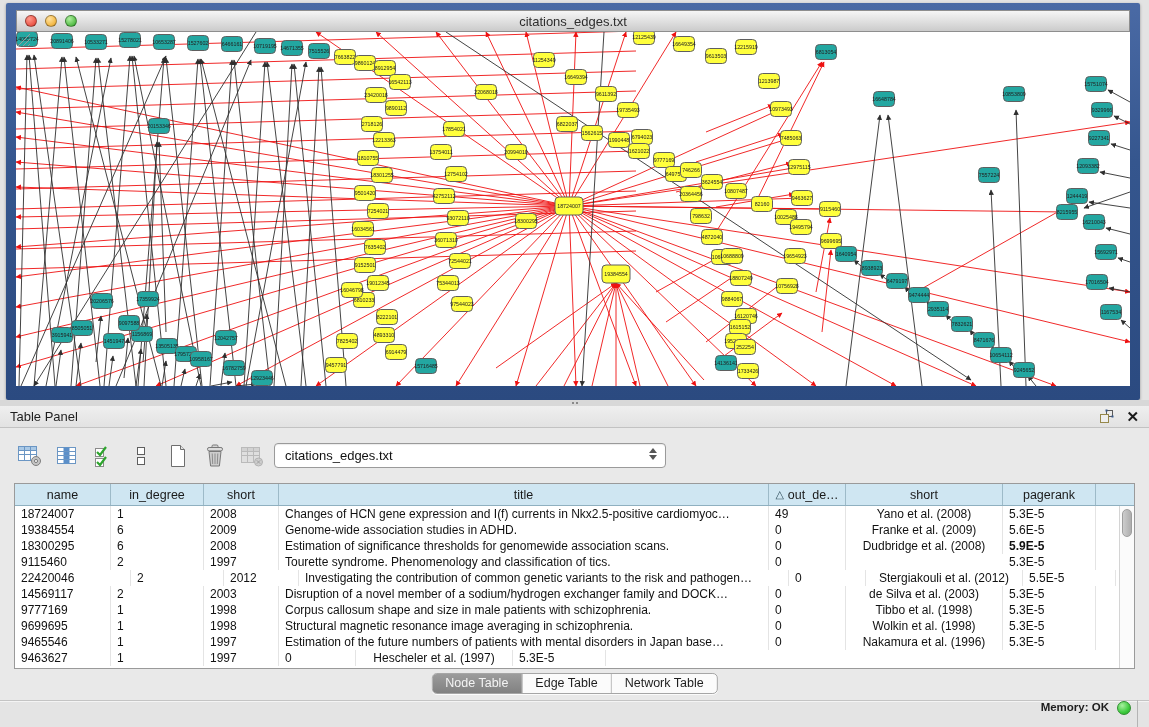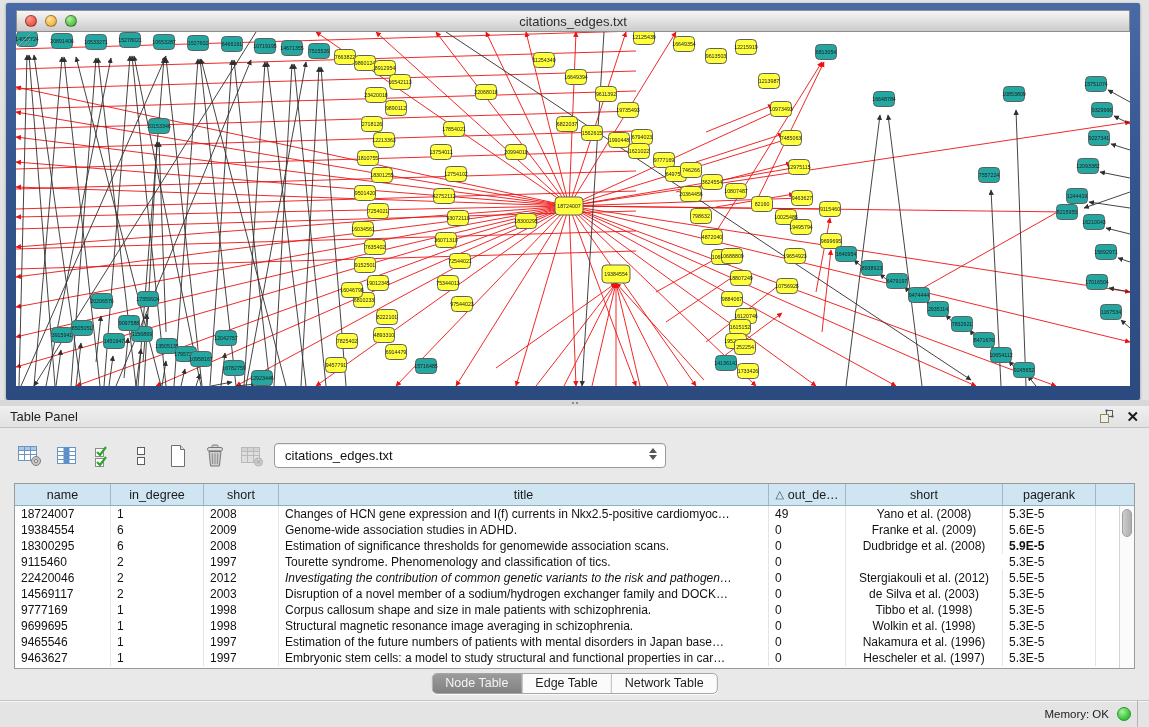--- a/index.html
+++ b/index.html
@@ -64,21 +64,21 @@
     background:linear-gradient(90deg,#cdcdcd,#aeaeae); border:1px solid #9e9e9e; }
 
   .bottom-tabs { position:absolute; left:50%; top:673px; transform:translateX(-50%); display:flex; height:21px;
     border:1px solid #a6a6a6; border-radius:5px; overflow:hidden; background:#fbfbfb; box-shadow:0 1px 0 rgba(255,255,255,.8);align-items:flex-end; }
   .seg { padding:0 13px; font-size:12.5px; line-height:20px; color:#1e1e1e; border-right:1px solid #bdbdbd; }
   .seg:last-child { border-right:none; }
   .seg.active { background:linear-gradient(#9d9d9d,#818181); color:#f4f4f4; }
 
   .status-bar { position:absolute; left:0; bottom:0; width:100%; height:27px; background:#e4e4e4;
     border-top:1px solid #c4c4c4; box-shadow:inset 0 1px 0 #f4f4f4; }
-  .status-right { position:absolute; right:18px; top:0; height:100%; display:flex; align-items:center; gap:8px; }
+  .status-right { position:absolute; right:18px; top:0; height:100%; display:flex; align-items:flex-start; gap:8px;font-weight:bold; }
   .memory-label { font-size:11.5px; color:#1c1c1c; }
   .mem-dot { width:14px; height:14px; border-radius:50%; border:1px solid #2f8f2f;
     background:radial-gradient(circle at 35% 30%,#a8f0a0,#3ecb3e 60%,#27a527); }
   .right-divider { position:absolute; right:11px; top:700px; width:1px; height:27px; background:#b4b4b4; }
 </style>
 </head>
 <body>
 
 <div class="net-window">
   <div class="titlebar">
@@ -905,24 +905,24 @@
         <div class="tr">
           <div class="td" style="width: 96px;">9115460</div>
           <div class="td" style="width: 93px;">2</div>
           <div class="td" style="width: 75px;">1997</div>
           <div class="td" style="width: 490px;">Tourette syndrome. Phenomenology and classification of tics.</div>
           <div class="td" style="width: 77px;">0</div>
           <div class="td center" style="width: 157px; margin-top: 40px;">Jankovic et al. (1997)</div>
           <div class="td" style="width: 93px;">5.3E-5</div>
         </div>
         <div class="tr">
-          <div class="td" style="width: 96px;">22420046</div>
+          <div class="td" style="width: 116px;">22420046</div>
           <div class="td" style="width: 93px;">2</div>
           <div class="td" style="width: 75px;">2012</div>
-          <div class="td" style="width: 490px; font-style: italic;">Investigating the contribution of common genetic variants to the risk and pathogen…</div>
+          <div class="td" style="width: 490px;">Investigating the contribution of common genetic variants to the risk and pathogen…</div>
           <div class="td" style="width: 77px;">0</div>
           <div class="td center" style="width: 157px;">Stergiakouli et al. (2012)</div>
           <div class="td" style="width: 93px;">5.5E-5</div>
         </div>
         <div class="tr">
           <div class="td" style="width: 96px;">14569117</div>
           <div class="td" style="width: 93px;">2</div>
           <div class="td" style="width: 75px;">2003</div>
           <div class="td" style="width: 490px;">Disruption of a novel member of a sodium/hydrogen exchanger family and DOCK…</div>
           <div class="td" style="width: 77px;">0</div>
@@ -953,21 +953,20 @@
           <div class="td" style="width: 75px;">1997</div>
           <div class="td" style="width: 490px;">Estimation of the future numbers of patients with mental disorders in Japan base…</div>
           <div class="td" style="width: 77px;">0</div>
           <div class="td center" style="width: 157px;">Nakamura et al. (1996)</div>
           <div class="td" style="width: 93px;">5.3E-5</div>
         </div>
         <div class="tr">
           <div class="td" style="width: 96px;">9463627</div>
           <div class="td" style="width: 93px;">1</div>
           <div class="td" style="width: 75px;">1997</div>
-          <div class="td" style="width: 490px;">Embryonic stem cells: a model to study structural and functional properties in car…</div>
           <div class="td" style="width: 77px;">0</div>
           <div class="td center" style="width: 157px;">Hescheler et al. (1997)</div>
           <div class="td" style="width: 93px;">5.3E-5</div>
         </div>
       </div>
     <div class="vscroll">
       <div class="vthumb"></div>
     </div>
   </div>
 </div>

